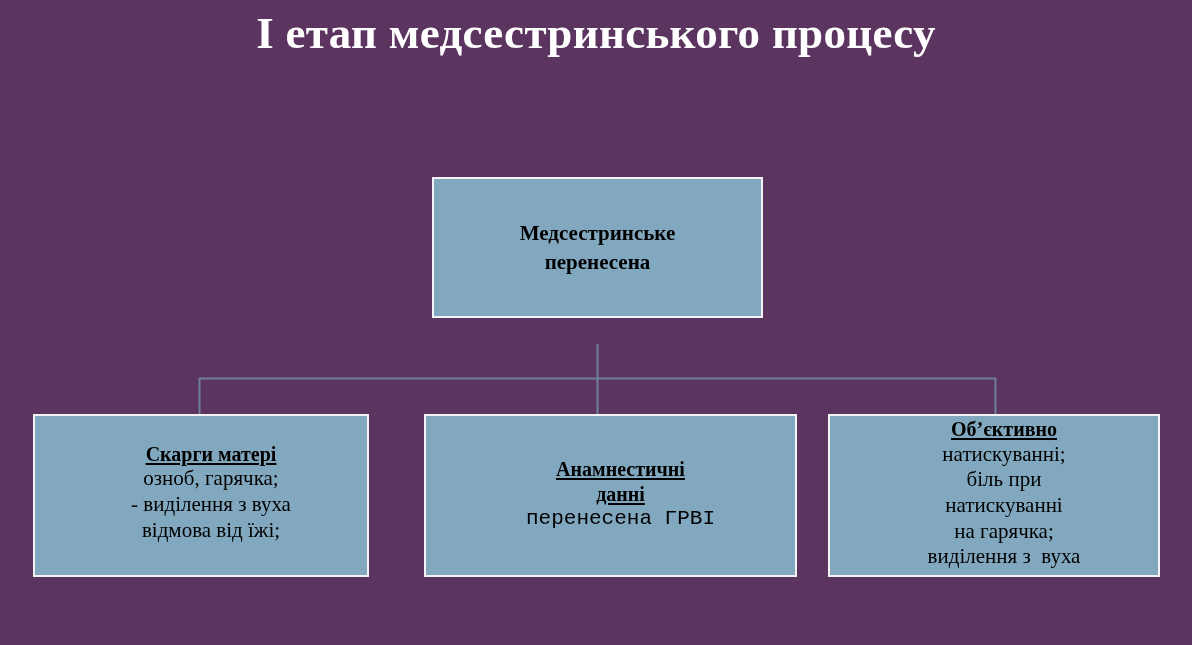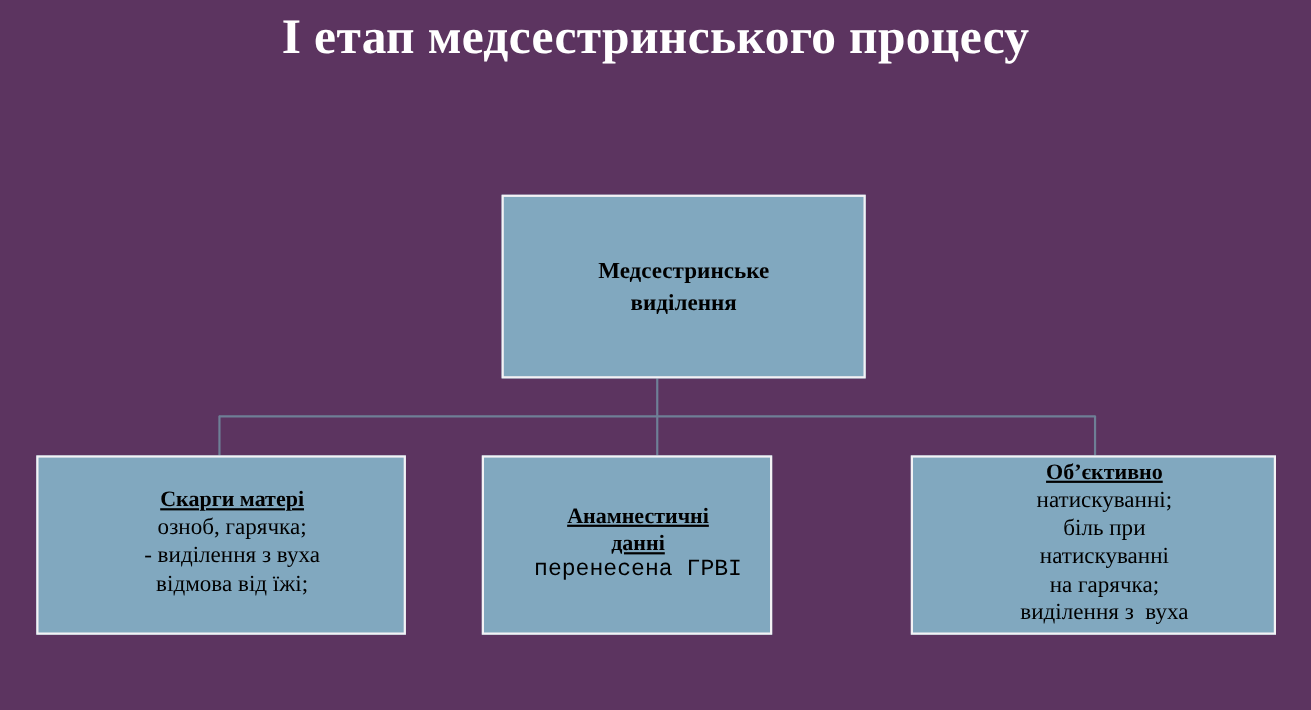--- a/index.html
+++ b/index.html
@@ -54,39 +54,39 @@
     border: 2px solid #f4f2f5;
     box-sizing: border-box;
     color: #000000;
     text-align: center;
     display: flex;
     flex-direction: column;
     justify-content: center;
     align-items: center;
   }
   .node-root {
-    left: 456px;
+    left: 432px;
     top: 177px;
     width: 331px;
-    height: 167px;
+    height: 141px;
   }
   .node-root .node-title {
     font-family: "Liberation Serif", serif;
     font-weight: bold;
     font-size: 21px;
     line-height: 1.38;
   }
 
   .node-leaf {
     width: 336px;
     height: 163px;
     top: 414px;
   }
   .node-left   { left: 33px; }
-  .node-middle { left: 438px; width: 264px; }
+  .node-middle { left: 424px; width: 373px; }
   .node-right  { left: 828px; width: 332px; }
 
   .node-inner {
     width: 100%;
     padding: 0 8px;
     box-sizing: border-box;
     margin-left: 20px;
   }
   .node-left .node-inner   { margin-top: -6px; }
   .node-middle .node-inner { margin-top: -2px; }
@@ -128,21 +128,21 @@
     <line x1="199.5" y1="378" x2="199.5" y2="414" stroke="#6e7f96" stroke-width="2"></line>
 
     <line x1="597.5" y1="378" x2="597.5" y2="414" stroke="#6e7f96" stroke-width="2"></line>
 
     <line x1="995.5" y1="378" x2="995.5" y2="414" stroke="#6e7f96" stroke-width="2"></line>
   </svg>
 
   <div class="node node-root">
     <div class="node-title multiline">
         <div>Медсестринське</div>
-        <div>виділення</div>
+        <div>перенесена</div>
       </div>
   </div>
 
   <div class="node node-leaf node-left">
     <div class="node-inner">
       <div class="node-heading multiline">Скарги матері</div>
       <div class="node-body">
           <div>озноб, гарячка;</div>
           <div>- виділення з вуха</div>
           <div>відмова від їжі;</div>

